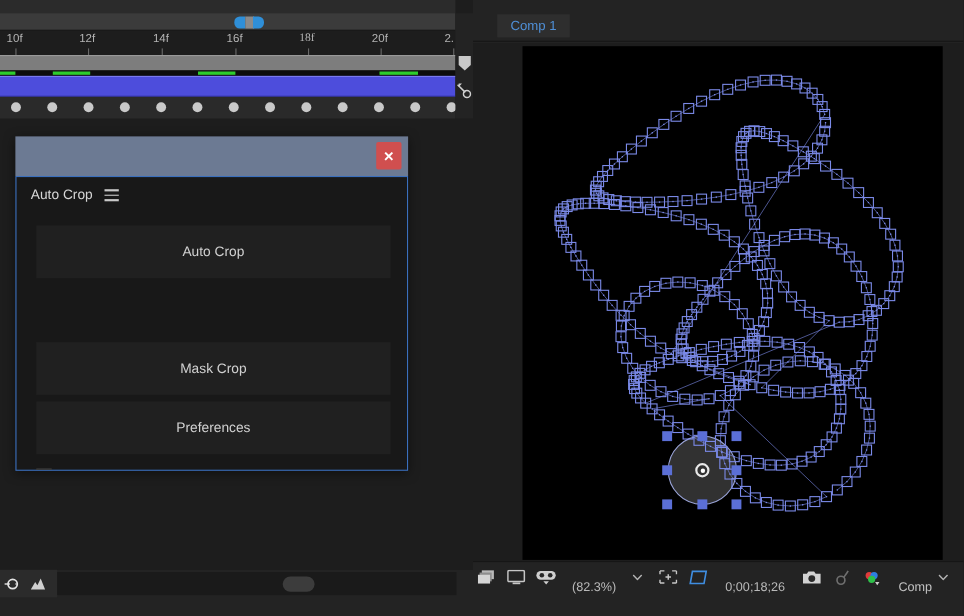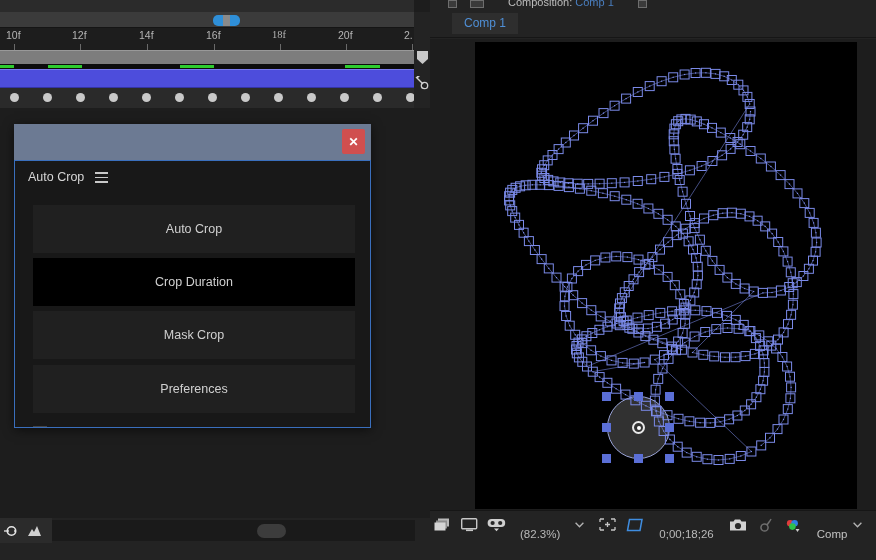--- a/index.html
+++ b/index.html
@@ -319,28 +319,20 @@
         </svg>
       </div>
       <div id="tl-hscroll">
         <div id="tl-hscroll-thumb"></div>
       </div>
     </div>
   </div>
 
   <div id="comp-panel">
 
-    <div id="comp-title-row">
-      <div class="title-sq" style="left:18px"></div>
-      <div class="title-sq" style="left:40px;width:14px"></div>
-      <div id="comp-title-text">
-        <span>Composition: </span><span class="accent">Comp 1</span>
-      </div>
-      <div class="title-sq" style="left:208px"></div>
-    </div>
 
     <div id="comp-tabbar">
       <div id="comp-tab">Comp 1</div>
     </div>
 
     <div id="comp-viewport">
       <div id="comp-stage">
         <svg id="motion-path" width="382" height="467" viewBox="0 0 382 467">
             <circle cx="163.5" cy="385.5" r="31" fill="#3a3a3a" fill-opacity="0.85" stroke="#9aa4d8" stroke-width="1"></circle>
             <polyline points="275.5,69.5 274.7,77.3 272.2,85.1 268.2,92.7 262.6,100.0 255.6,106.9 247.1,113.3 237.4,119.0 226.6,124.0 214.9,128.3 202.4,131.9 189.4,134.9 176.2,137.2 162.8,139.0 149.6,140.4 136.8,141.2 124.6,141.7 113.2,141.9 102.7,141.7 93.4,141.3 85.3,140.5 78.5,139.4 73.2,137.9 69.4,136.0 67.1,133.7 66.3,130.8 67.0,127.3 69.2,123.2 72.7,118.4 77.5,113.0 83.6,107.1 90.8,100.5 99.0,93.5 108.1,86.2 118.0,78.7 128.5,71.1 139.6,63.7 151.1,56.6 162.8,50.0 174.7,44.1 186.6,39.2 198.2,35.3 209.6,32.5 220.6,31.0 230.9,30.8 240.5,31.9 249.2,34.3 256.8,38.0 263.3,42.7 268.5,48.4 272.4,54.9 274.7,62.0 135.2,279.4 125.7,274.4 116.3,268.2 107.1,261.1 98.2,253.2 89.6,244.6 81.5,235.6 73.8,226.4 66.6,217.1 59.9,208.0 53.9,199.1 48.6,190.7 44.0,182.9 40.2,175.6 37.2,169.1 35.2,163.4 34.1,158.4 34.1,154.2 35.1,150.7 37.3,147.9 40.6,145.8 45.1,144.3 50.7,143.3 57.4,142.8 65.2,142.8 73.9,143.1 83.6,143.9 93.9,145.1 104.9,146.7 116.3,148.7 127.9,151.2 139.7,154.2 151.3,157.7 162.6,161.8 173.4,166.5 183.4,171.8 192.6,177.8 200.8,184.4 207.9,191.6 213.6,199.3 218.0,207.5 221.1,216.0 222.7,224.7 222.9,233.5 221.7,242.2 219.2,250.5 215.4,258.4 210.5,265.6 204.5,272.0 197.7,277.5 190.1,281.7 181.8,284.8 173.0,286.5 163.8,286.8 154.4,285.7 144.8,283.2 206.9,307.7 196.8,304.6 187.3,301.2 178.4,297.7 170.4,294.1 163.4,290.5 157.4,286.8 152.4,283.0 148.6,279.2 146.0,275.2 144.5,270.9 144.2,266.4 145.0,261.5 146.9,256.1 149.8,250.3 153.7,244.0 158.5,237.3 164.1,230.1 170.4,222.7 177.4,215.1 185.0,207.6 193.1,200.2 201.7,193.1 210.6,186.7 219.7,181.1 229.0,176.5 238.3,173.2 247.7,171.2 256.9,170.7 265.8,171.7 274.5,174.4 282.6,178.7 290.2,184.4 297.1,191.6 303.2,200.0 308.4,209.4 312.6,219.6 315.8,230.3 317.7,241.2 318.4,252.1 317.9,262.7 316.1,272.8 313.0,282.1 308.6,290.4 303.0,297.6 296.3,303.6 288.6,308.4 279.9,311.9 270.5,314.1 260.5,315.2 250.0,315.3 239.2,314.4 228.3,312.8 217.5,310.5 278.7,249.5 269.6,246.5 260.8,241.9 252.4,235.6 244.6,227.9 237.4,218.9 230.8,208.8 224.9,197.7 219.6,186.1 215.0,174.0 211.0,161.8 207.6,149.7 204.7,138.0 202.4,127.0 200.6,116.7 199.4,107.4 198.8,99.2 198.7,92.3 199.4,86.6 200.9,82.2 203.2,79.2 206.4,77.4 210.5,76.9 215.7,77.6 221.8,79.4 229.0,82.2 237.0,85.9 245.8,90.6 255.3,96.0 265.3,102.2 275.5,109.0 285.8,116.5 295.9,124.5 305.6,133.1 314.5,142.1 322.5,151.4 329.3,161.1 334.7,170.9 338.6,180.9 340.9,190.7 341.6,200.5 340.6,209.8 338.0,218.6 333.9,226.8 328.4,234.0 321.8,240.1 314.2,245.0 305.9,248.5 297.0,250.5 287.9,250.9 112.0,324.5 107.3,319.8 103.9,315.4 101.8,311.3 101.0,307.5 101.5,304.0 103.5,300.6 106.8,297.4 111.4,294.2 117.3,291.0 124.4,287.8 132.5,284.7 141.7,281.5 151.7,278.5 162.5,275.6 173.7,273.1 185.3,270.9 197.1,269.3 208.8,268.4 220.3,268.3 231.5,269.1 242.0,270.9 251.9,273.9 260.8,277.9 268.7,282.9 275.4,289.0 280.9,296.1 285.1,303.9 288.0,312.2 289.4,321.0 289.4,329.9 288.1,338.7 285.4,347.2 281.4,355.2 276.1,362.3 269.8,368.5 262.4,373.5 254.1,377.3 245.1,379.8 235.3,380.9 225.1,380.7 214.4,379.3 203.5,376.8 192.5,373.2 181.6,368.9 170.9,363.8 160.4,358.3 150.5,352.6 141.1,346.7 132.4,340.8 124.6,335.1 117.8,329.7 169.6,320.5 158.8,321.6 147.6,320.9 136.5,318.4 125.9,314.1 116.1,308.3 107.4,301.1 100.2,292.8 94.7,283.7 91.1,274.0 89.5,264.1 89.9,254.3 92.4,245.0 96.9,236.5 103.1,229.1 111.0,222.9 120.2,218.4 130.4,215.5 141.2,214.4 152.4,215.1 163.5,217.6 174.1,221.9 183.9,227.7 192.6,234.9 199.8,243.2 205.3,252.3 208.9,262.0 210.5,271.9 210.1,281.7 207.6,291.0 203.1,299.5 196.9,306.9 189.0,313.1 179.8,317.6 276.4,409.5 265.8,414.0 254.7,416.9 243.5,418.0 232.4,417.2 221.7,414.8 211.7,410.6 202.7,404.7 194.9,397.5 188.6,389.0 183.9,379.5 181.0,369.3 179.9,358.6 180.6,347.7 183.2,336.9 187.5,326.5 193.5,316.9 201.0,308.2 209.8,300.6 219.6,294.5 230.2,290.0 241.3,287.1 252.5,286.0 263.6,286.8 274.3,289.2 284.3,293.4 293.3,299.3 301.1,306.5 307.4,315.0 312.1,324.5 315.0,334.7 316.1,345.4 315.4,356.3 312.8,367.1 308.5,377.5 302.5,387.1 295.0,395.8 286.2,403.4" fill="none" stroke="#7b8ae8" stroke-width="0.7" opacity="0.8"></polyline>
@@ -1112,23 +1104,20 @@
         <div id="panel-menu-icon">
           <div class="menu-line"></div>
             <div class="menu-line"></div>
             <div class="menu-line"></div>
         </div>
       </div>
 
       <div class="crop-btn" style="top: 44px;">
           <span>Auto Crop</span>
         </div>
-        <div class="crop-btn active" style="top: 97px;">
-          <span>Crop Duration</span>
-        </div>
         <div class="crop-btn" style="top: 150px;">
           <span>Mask Crop</span>
         </div>
         <div class="crop-btn" style="top: 204px;">
           <span>Preferences</span>
         </div>
         <div id="checkbox-row">
         <div id="mask-checkbox"></div>
         <div id="checkbox-label">Delete mask after use</div>
       </div>

